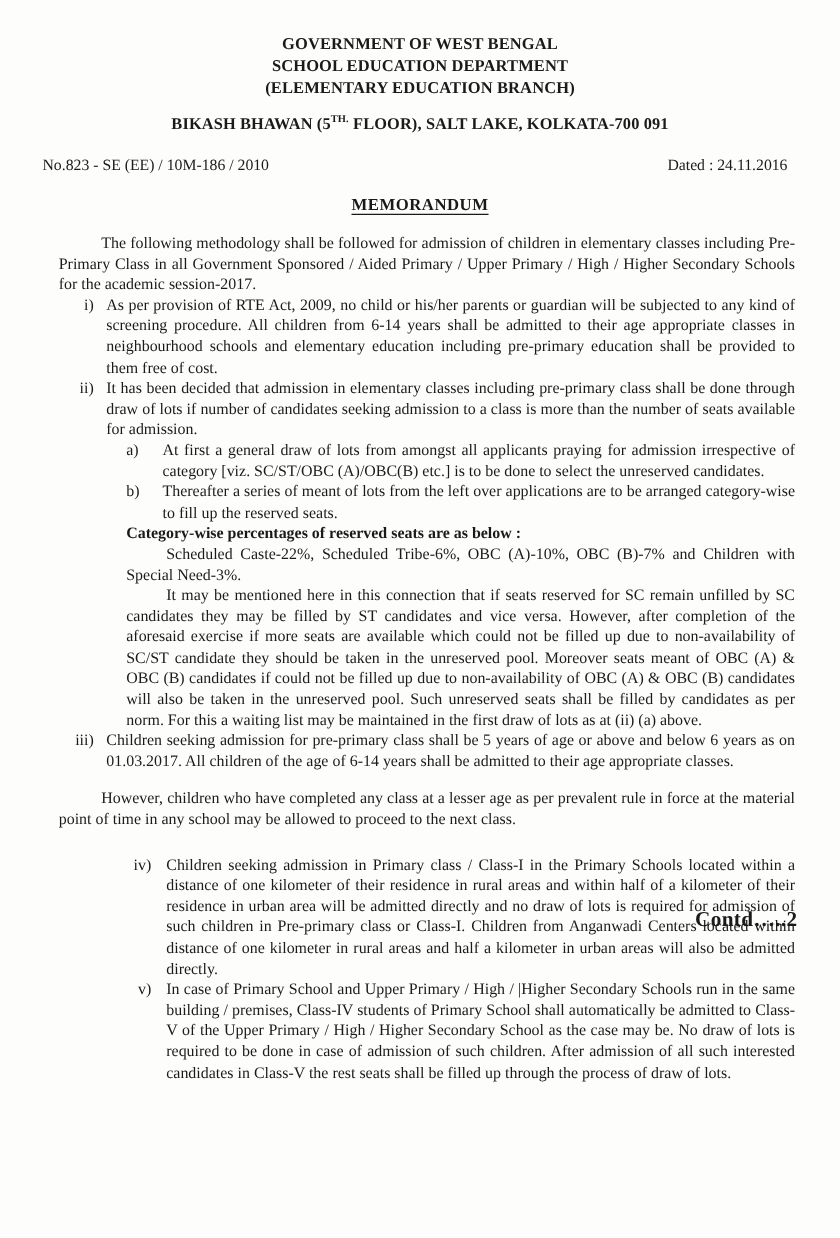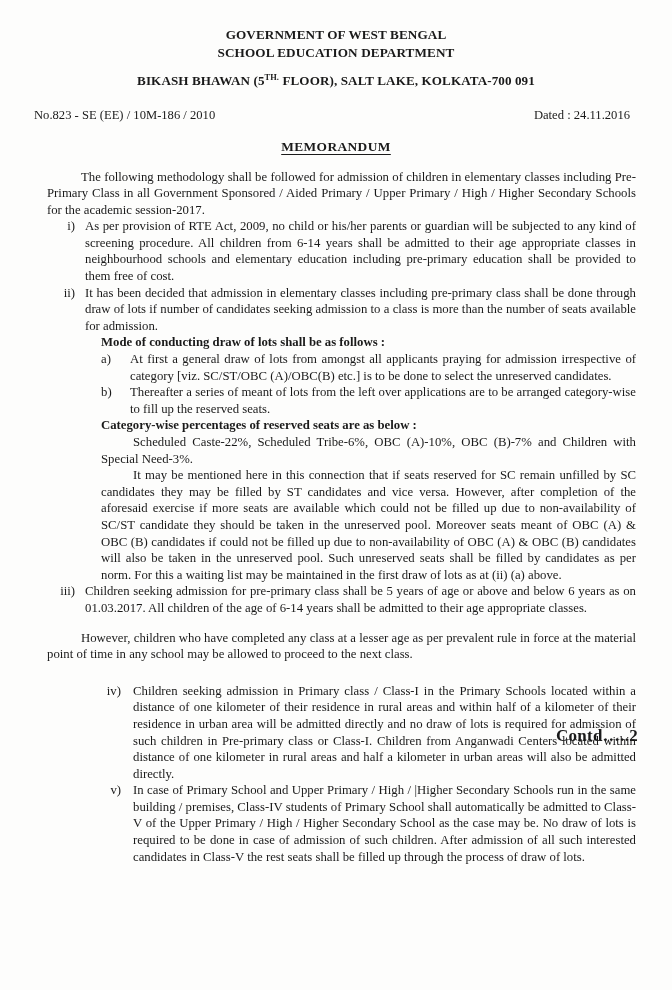--- a/index.html
+++ b/index.html
@@ -166,20 +166,21 @@
 </style>
 </head>
 <body>
 
 <div class="page">
   <div class="sheet">
 
     <div class="letterhead">
       <span class="lh-line">GOVERNMENT OF WEST BENGAL</span>
       <span class="lh-line">SCHOOL EDUCATION DEPARTMENT</span>
+      <span class="lh-line">(ELEMENTARY EDUCATION BRANCH)</span>
       <span class="lh-line addr"><span>BIKASH BHAWAN (5</span><sup class="ord">TH.</sup><span> FLOOR), SALT LAKE, KOLKATA-700 091</span></span>
     </div>
 
     <div class="refrow">
       <span class="memo-no">No.823 - SE  (EE) / 10M-186 / 2010</span>
       <span class="memo-date">Dated :  24.11.2016</span>
     </div>
 
     <div class="memo-title">MEMORANDUM</div>
 
@@ -193,21 +194,20 @@
           <span class="marker">i)</span>
           <span class="rtext">As per provision of RTE Act, 2009, no child or his/her parents or guardian will be subjected to any kind of screening procedure. All children from 6-14 years shall be admitted to their age appropriate classes in neighbourhood schools and elementary education including pre-primary education shall be provided to them free of cost.</span>
         </div>
 
         <div class="ritem">
           <span class="marker">ii)</span>
           <span class="rtext">It has been decided that admission in elementary classes including pre-primary class shall be done through draw of lots if number of candidates seeking admission to a class is more than the number of seats available for admission.</span>
         </div>
 
         <div class="sub-block">
-          <p class="sub-head">Mode of conducting draw of lots shall be as follows :</p>
 
           <div class="alist">
             <div class="aitem">
               <span class="marker">a)</span>
               <span class="atext">At first a general draw of lots from amongst all applicants praying for admission irrespective of category [viz. SC/ST/OBC (A)/OBC(B) etc.] is to be done to select the unreserved candidates.</span>
             </div>
             <div class="aitem">
               <span class="marker">b)</span>
               <span class="atext">Thereafter a series of meant of lots from the left over applications are to be arranged category-wise to fill up the reserved seats.</span>
             </div>

